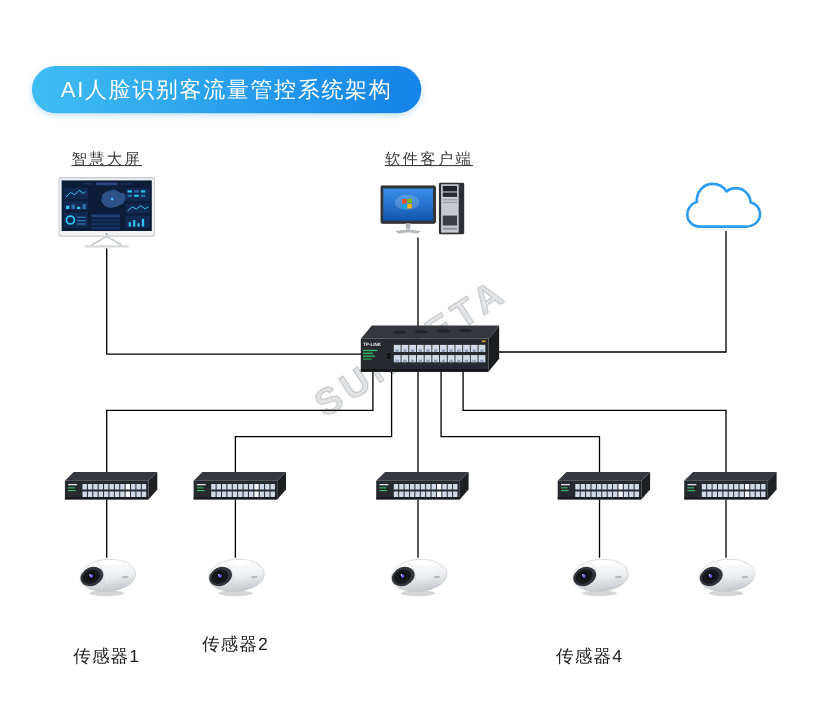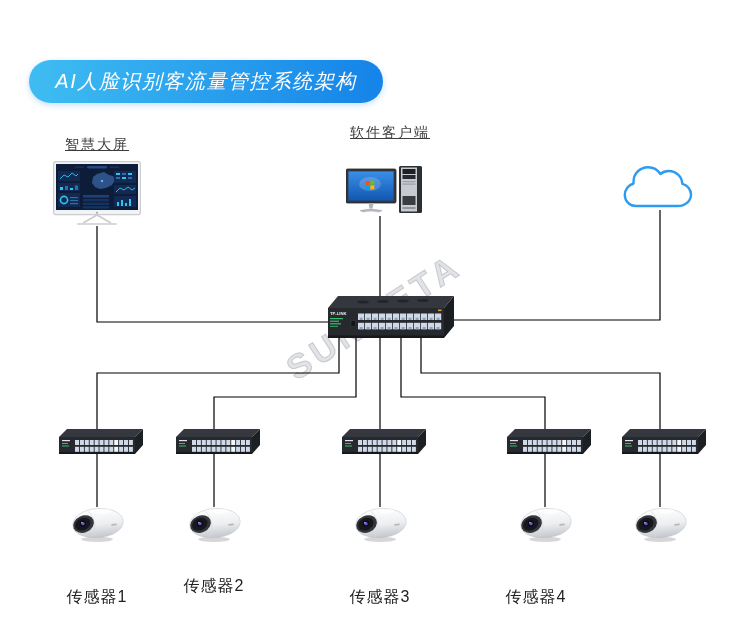--- a/index.html
+++ b/index.html
@@ -5,21 +5,20 @@
   html,body{margin:0;padding:0;background:#ffffff;font-family:"Liberation Sans",sans-serif;}
   .canvas{position:relative;width:750px;height:637px;background:#ffffff;overflow:hidden;}
   .abs{position:absolute;}
   .banner{
     left:29px;top:60px;width:354px;height:43px;border-radius:22px;
     background:linear-gradient(90deg,#3fbdf2 0%,#1583e8 100%);
     color:#ffffff;font-size:20px;letter-spacing:1.5px;
     display:flex;align-items:center;justify-content:center;
     box-shadow:0 2px 6px rgba(21,131,232,.25);
     z-index:4;
-    font-style:italic;
   }
   .node-label{
     font-size:14px;color:#3c3c3c;letter-spacing:2px;text-align:center;z-index:4;text-decoration:underline;
   }
   .sensor-label{
     font-size:16px;color:#222222;letter-spacing:1px;text-align:center;width:96px;z-index:4;margin-top:36px;
   }
   .watermark{
     left:290px;top:352px;z-index:1;
     transform:rotate(-33deg);transform-origin:0 50%;
@@ -55,21 +54,21 @@
       <polyline points="421,337 421,373 660,373 660,429"></polyline>
       <polyline points="97,454 97,507"></polyline>
       <polyline points="214,454 214,507"></polyline>
       <polyline points="380,454 380,507"></polyline>
       <polyline points="545,454 545,507"></polyline>
       <polyline points="660,454 660,507"></polyline>
     </g>
   </svg>
 
   <div class="abs node-label" style="left:40px;top:136px;width:114px">智慧大屏</div>
-  <div class="abs node-label" style="left:330px;top:124px;width:120px">软件客户端</div>
+  <div class="abs node-label" style="left:330px;top:136px;width:120px">软件客户端</div>
 
   <svg class="abs device" style="left:53px;top:161px" width="88" height="66" viewBox="0 0 88 66">
     <rect x="0.6" y="0.6" width="86.8" height="53" rx="2" fill="#f2f3f4" stroke="#c9ccd0" stroke-width="1.2"></rect>
     <rect x="3" y="3" width="82" height="46" fill="#0d1c38"></rect>
     <rect x="34" y="5" width="20" height="2.4" rx="1.2" fill="#27477f"></rect>
     <rect x="22" y="5.6" width="9" height="1.2" fill="#1b3566"></rect>
     <rect x="57" y="5.6" width="9" height="1.2" fill="#1b3566"></rect>
     <path d="M44 13 l7 -2 5 3 4 1 2 4 -3 5 -6 3 -6 1 -5 -2 -3 -4 1 -6 z" fill="#2e5288"></path>
     <circle cx="49" cy="20" r="1.2" fill="#53b7ff"></circle>
     <rect x="5" y="10" width="22" height="10" fill="#122a52"></rect>
@@ -362,21 +361,20 @@
       <path d="M23 8 C30 16 30 28 24 36" stroke="#d8dbde" stroke-width="0.8" fill="none"></path>
       <ellipse cx="16.5" cy="21" rx="11.5" ry="9" fill="#33363c" transform="rotate(-18 16.5 21)"></ellipse>
       <ellipse cx="15.8" cy="21" rx="8.6" ry="6.5" fill="#16181c" transform="rotate(-18 15.8 21)"></ellipse>
       <circle cx="16" cy="20.5" r="3.4" fill="#0a0b0e"></circle>
       <circle cx="16" cy="20.5" r="1.8" fill="#6d55d8"></circle>
       <circle cx="14.8" cy="19.3" r="0.8" fill="rgba(255,255,255,0.7)"></circle>
       <rect x="46" y="24" width="6" height="2" rx="1" fill="#b4b8bd"></rect>
       <ellipse cx="40" cy="10" rx="8" ry="2.4" fill="#ffffff" opacity="0.7"></ellipse>
     </g>
   </svg>
-  <div class="abs sensor-label" style="left:332px;top:551px">传感器3</div>
 
   <svg class="abs device" style="left:501px;top:427px" width="92" height="30" viewBox="0 0 92 30">
     <polygon points="6,10 82,10 90,2 14,2" fill="#35393f"></polygon>
     <polygon points="82,10 90,2 90,18 82,27" fill="#1d2023"></polygon>
     <rect x="6" y="10" width="76" height="17" fill="#26292d"></rect>
     <rect x="6" y="25.2" width="76" height="1.8" fill="#15171a"></rect>
     <rect x="9" y="13" width="8" height="1.2" fill="#dfe3e8"></rect>
     <rect x="9" y="16" width="6" height="1" fill="#37c06c"></rect>
     <rect x="9" y="18.5" width="7" height="1" fill="#37c06c"></rect>
     <g fill="#cfd9e8">

